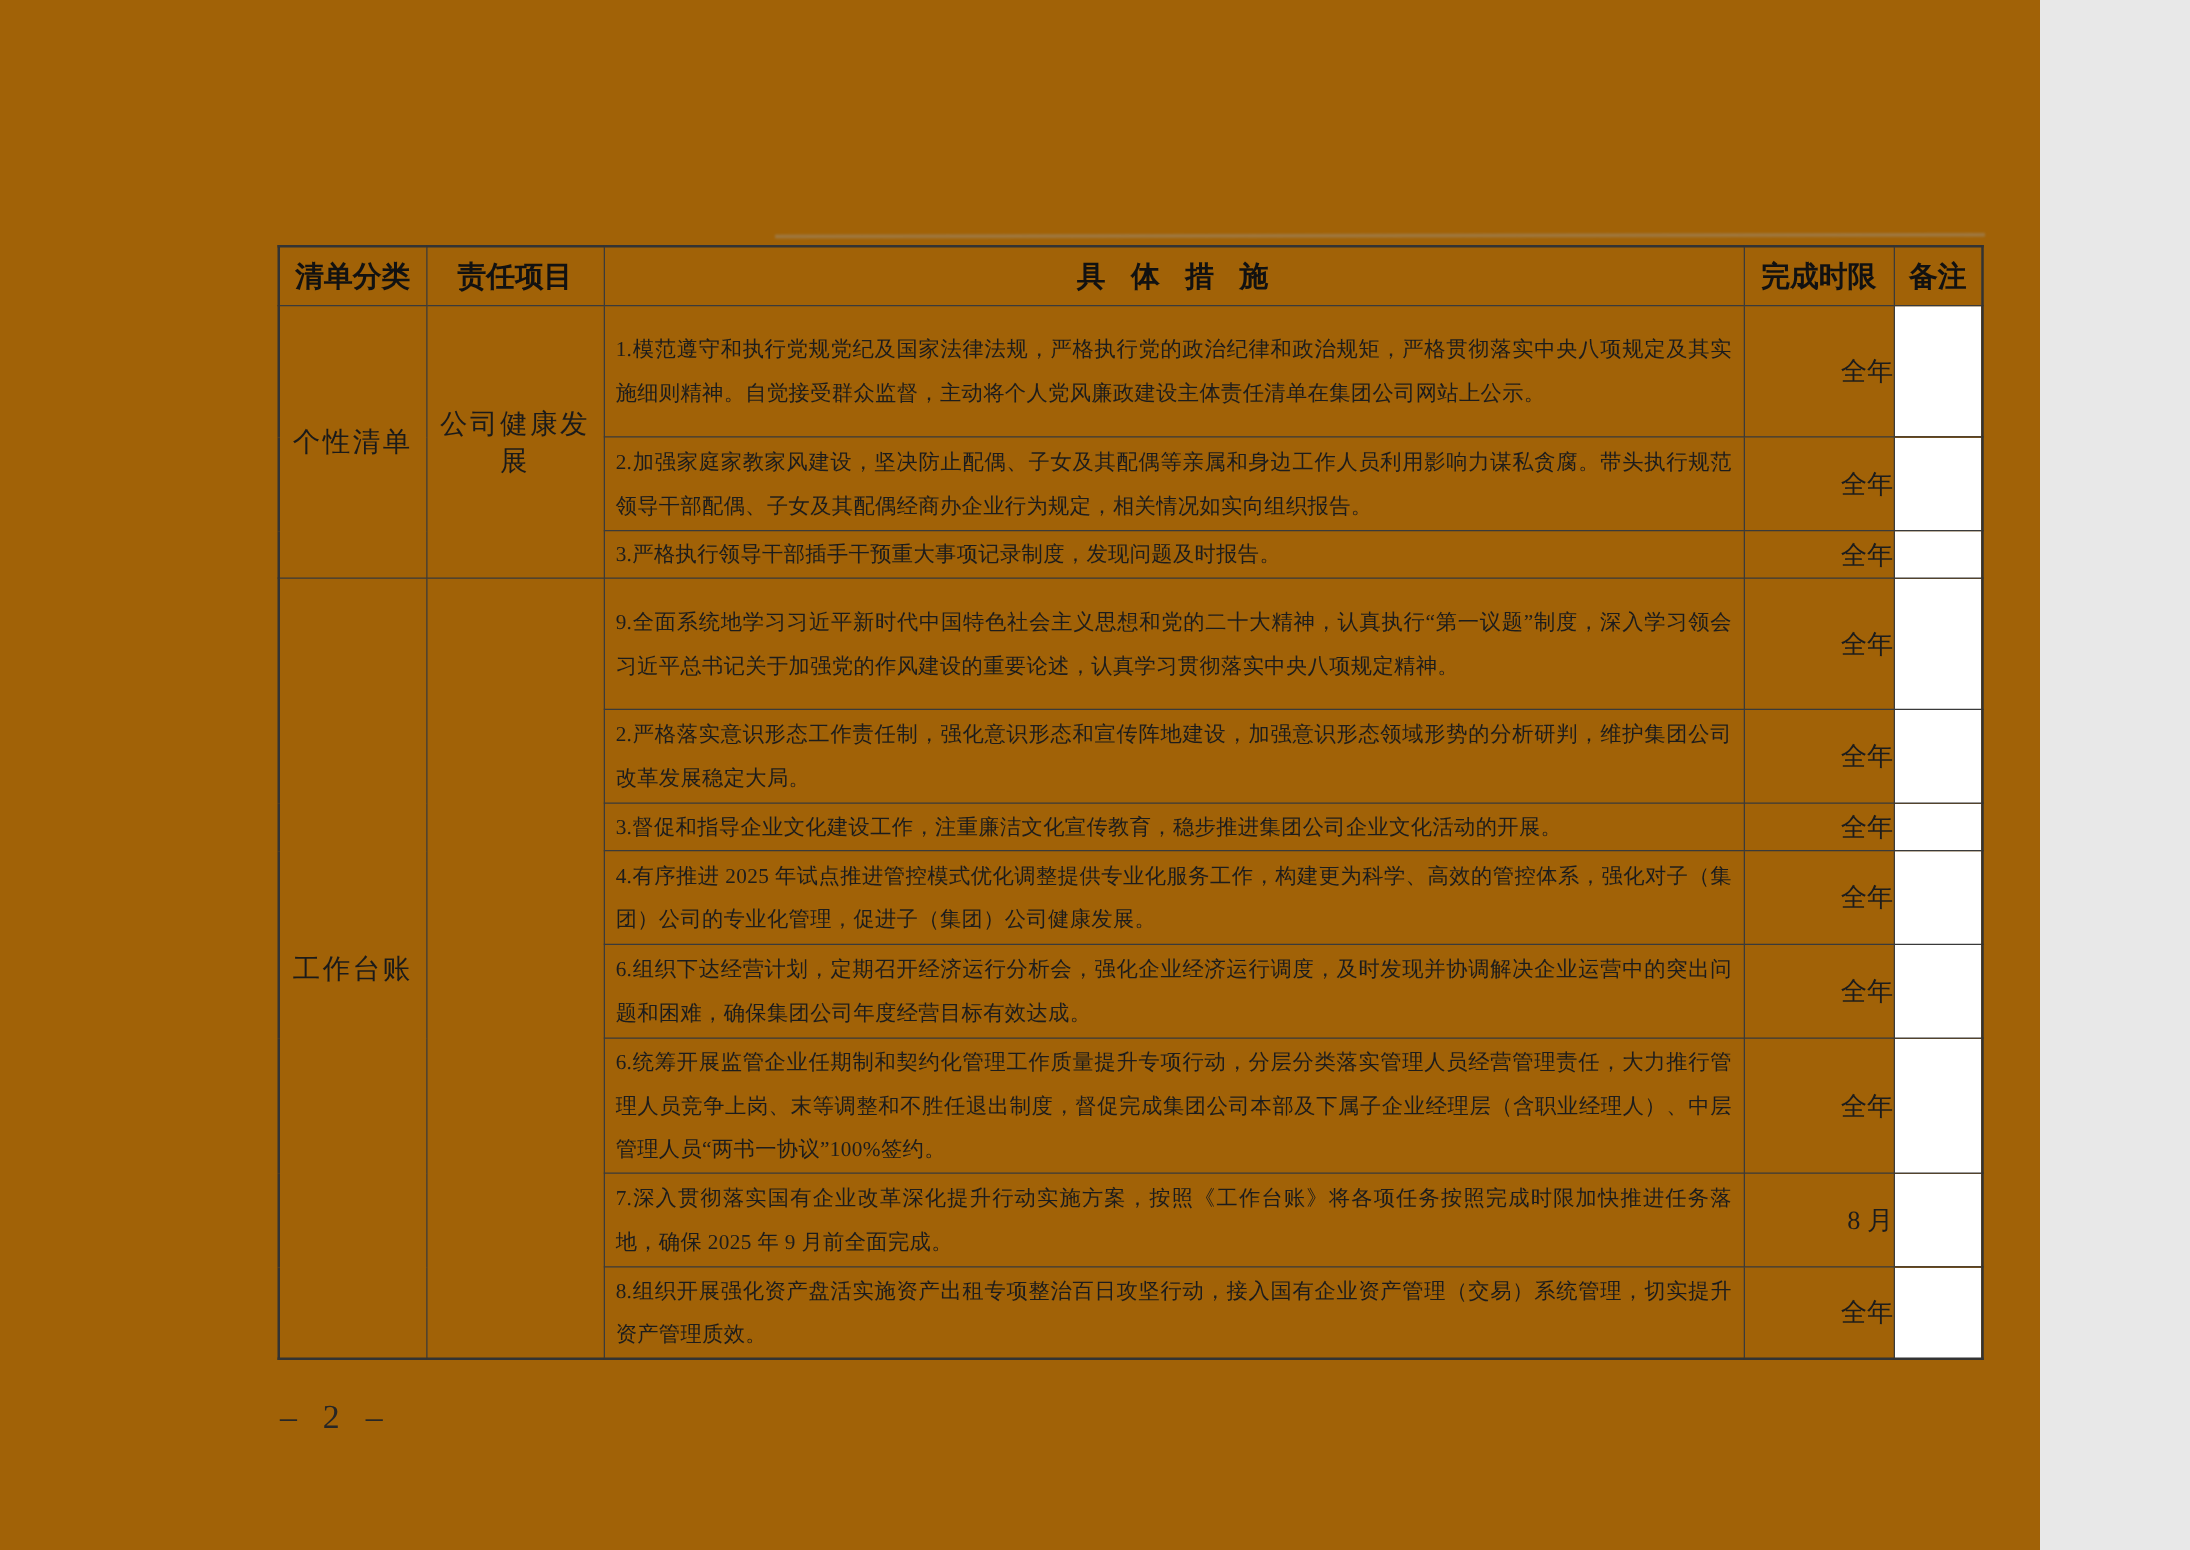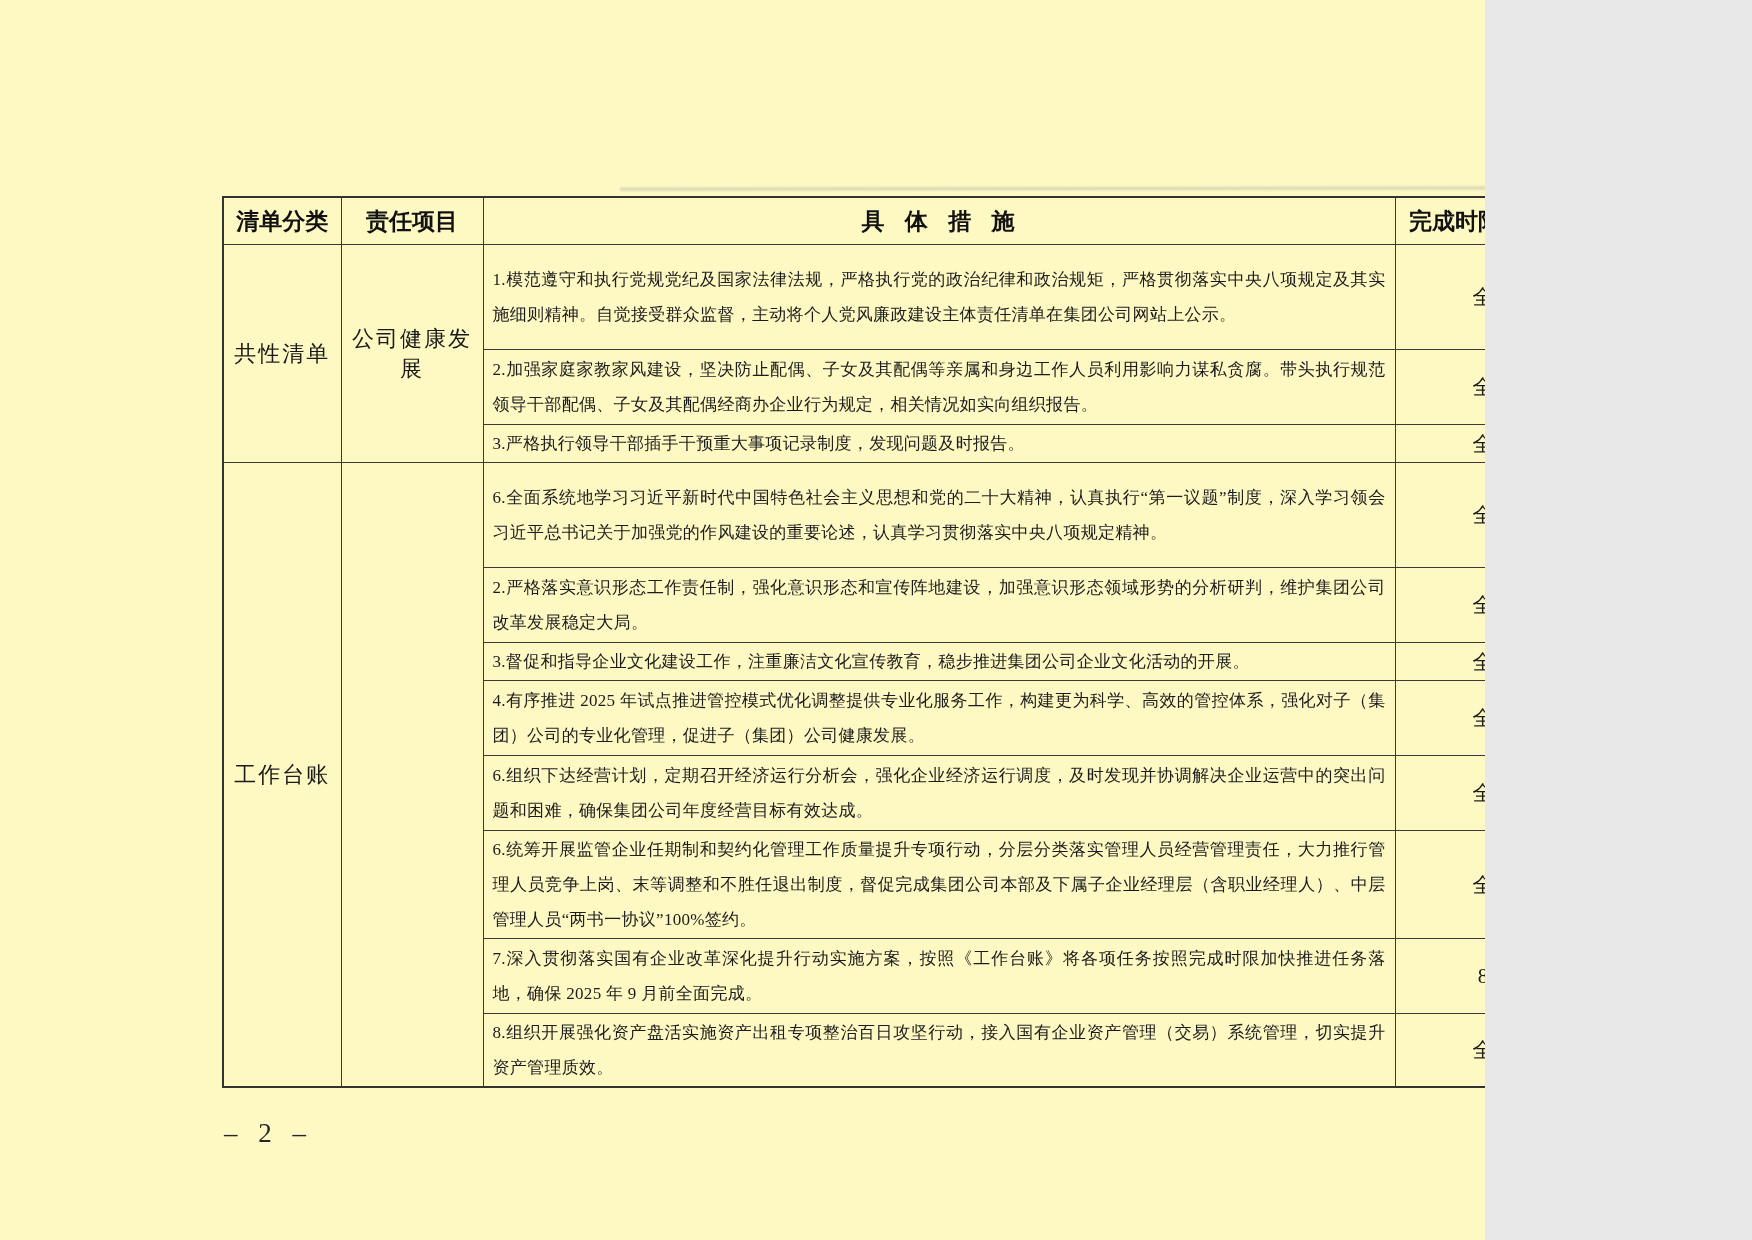--- a/index.html
+++ b/index.html
@@ -1,19 +1,19 @@
 <!DOCTYPE html>
 <html><head>
 <meta charset="utf-8">
 <style>
   html,body{margin:0;padding:0;background:#e8e8e8;}
   .page{
     position:relative;
-    width:1485px;height:1240px;
-    background:#fef9c3;
+    width:1632px;height:1240px;
+    background:#a16207;
     font-family:"Liberation Serif","DejaVu Serif",serif;
     color:#1d1d1d;
     overflow:hidden;
   }
   
   .scan-smudge{
     position:absolute;left:620px;top:187px;width:968px;height:3px;
     background:#9a9a9a;opacity:.38;filter:blur(1px);
     transform:rotate(-0.08deg);
   }
@@ -78,41 +78,41 @@
     <tbody>
       <tr>
         <th>清单分类</th>
         <th>责任项目</th>
         <th class="measures-header">具 体 措 施</th>
         <th>完成时限</th>
         <th>备注</th>
       </tr>
 
       <tr class="h105">
-        <td class="category-cell" rowspan="3">共性清单</td>
+        <td class="category-cell" rowspan="3">个性清单</td>
         <td class="project-cell" rowspan="3">公司健康发展</td>
         <td class="measure-cell">1.模范遵守和执行党规党纪及国家法律法规，严格执行党的政治纪律和政治规矩，严格贯彻落实中央八项规定及其实施细则精神。自觉接受群众监督，主动将个人党风廉政建设主体责任清单在集团公司网站上公示。</td>
         <td class="deadline-cell">全年</td>
         <td class="remark-cell"></td>
       </tr>
       <tr class="h75">
         <td class="measure-cell">2.加强家庭家教家风建设，坚决防止配偶、子女及其配偶等亲属和身边工作人员利用影响力谋私贪腐。带头执行规范领导干部配偶、子女及其配偶经商办企业行为规定，相关情况如实向组织报告。</td>
         <td class="deadline-cell">全年</td>
         <td class="remark-cell"></td>
       </tr>
       <tr class="h35">
         <td class="measure-cell">3.严格执行领导干部插手干预重大事项记录制度，发现问题及时报告。</td>
         <td class="deadline-cell">全年</td>
         <td class="remark-cell"></td>
       </tr>
 
       <tr class="h105">
         <td class="category-cell" rowspan="8">工作台账</td>
         <td class="project-cell" rowspan="8"></td>
-        <td class="measure-cell">6.全面系统地学习习近平新时代中国特色社会主义思想和党的二十大精神，认真执行“第一议题”制度，深入学习领会习近平总书记关于加强党的作风建设的重要论述，认真学习贯彻落实中央八项规定精神。</td>
+        <td class="measure-cell">9.全面系统地学习习近平新时代中国特色社会主义思想和党的二十大精神，认真执行“第一议题”制度，深入学习领会习近平总书记关于加强党的作风建设的重要论述，认真学习贯彻落实中央八项规定精神。</td>
         <td class="deadline-cell">全年</td>
         <td class="remark-cell"></td>
       </tr>
       <tr class="h75">
         <td class="measure-cell">2.严格落实意识形态工作责任制，强化意识形态和宣传阵地建设，加强意识形态领域形势的分析研判，维护集团公司改革发展稳定大局。</td>
         <td class="deadline-cell">全年</td>
         <td class="remark-cell"></td>
       </tr>
       <tr class="h35">
         <td class="measure-cell">3.督促和指导企业文化建设工作，注重廉洁文化宣传教育，稳步推进集团公司企业文化活动的开展。</td>

